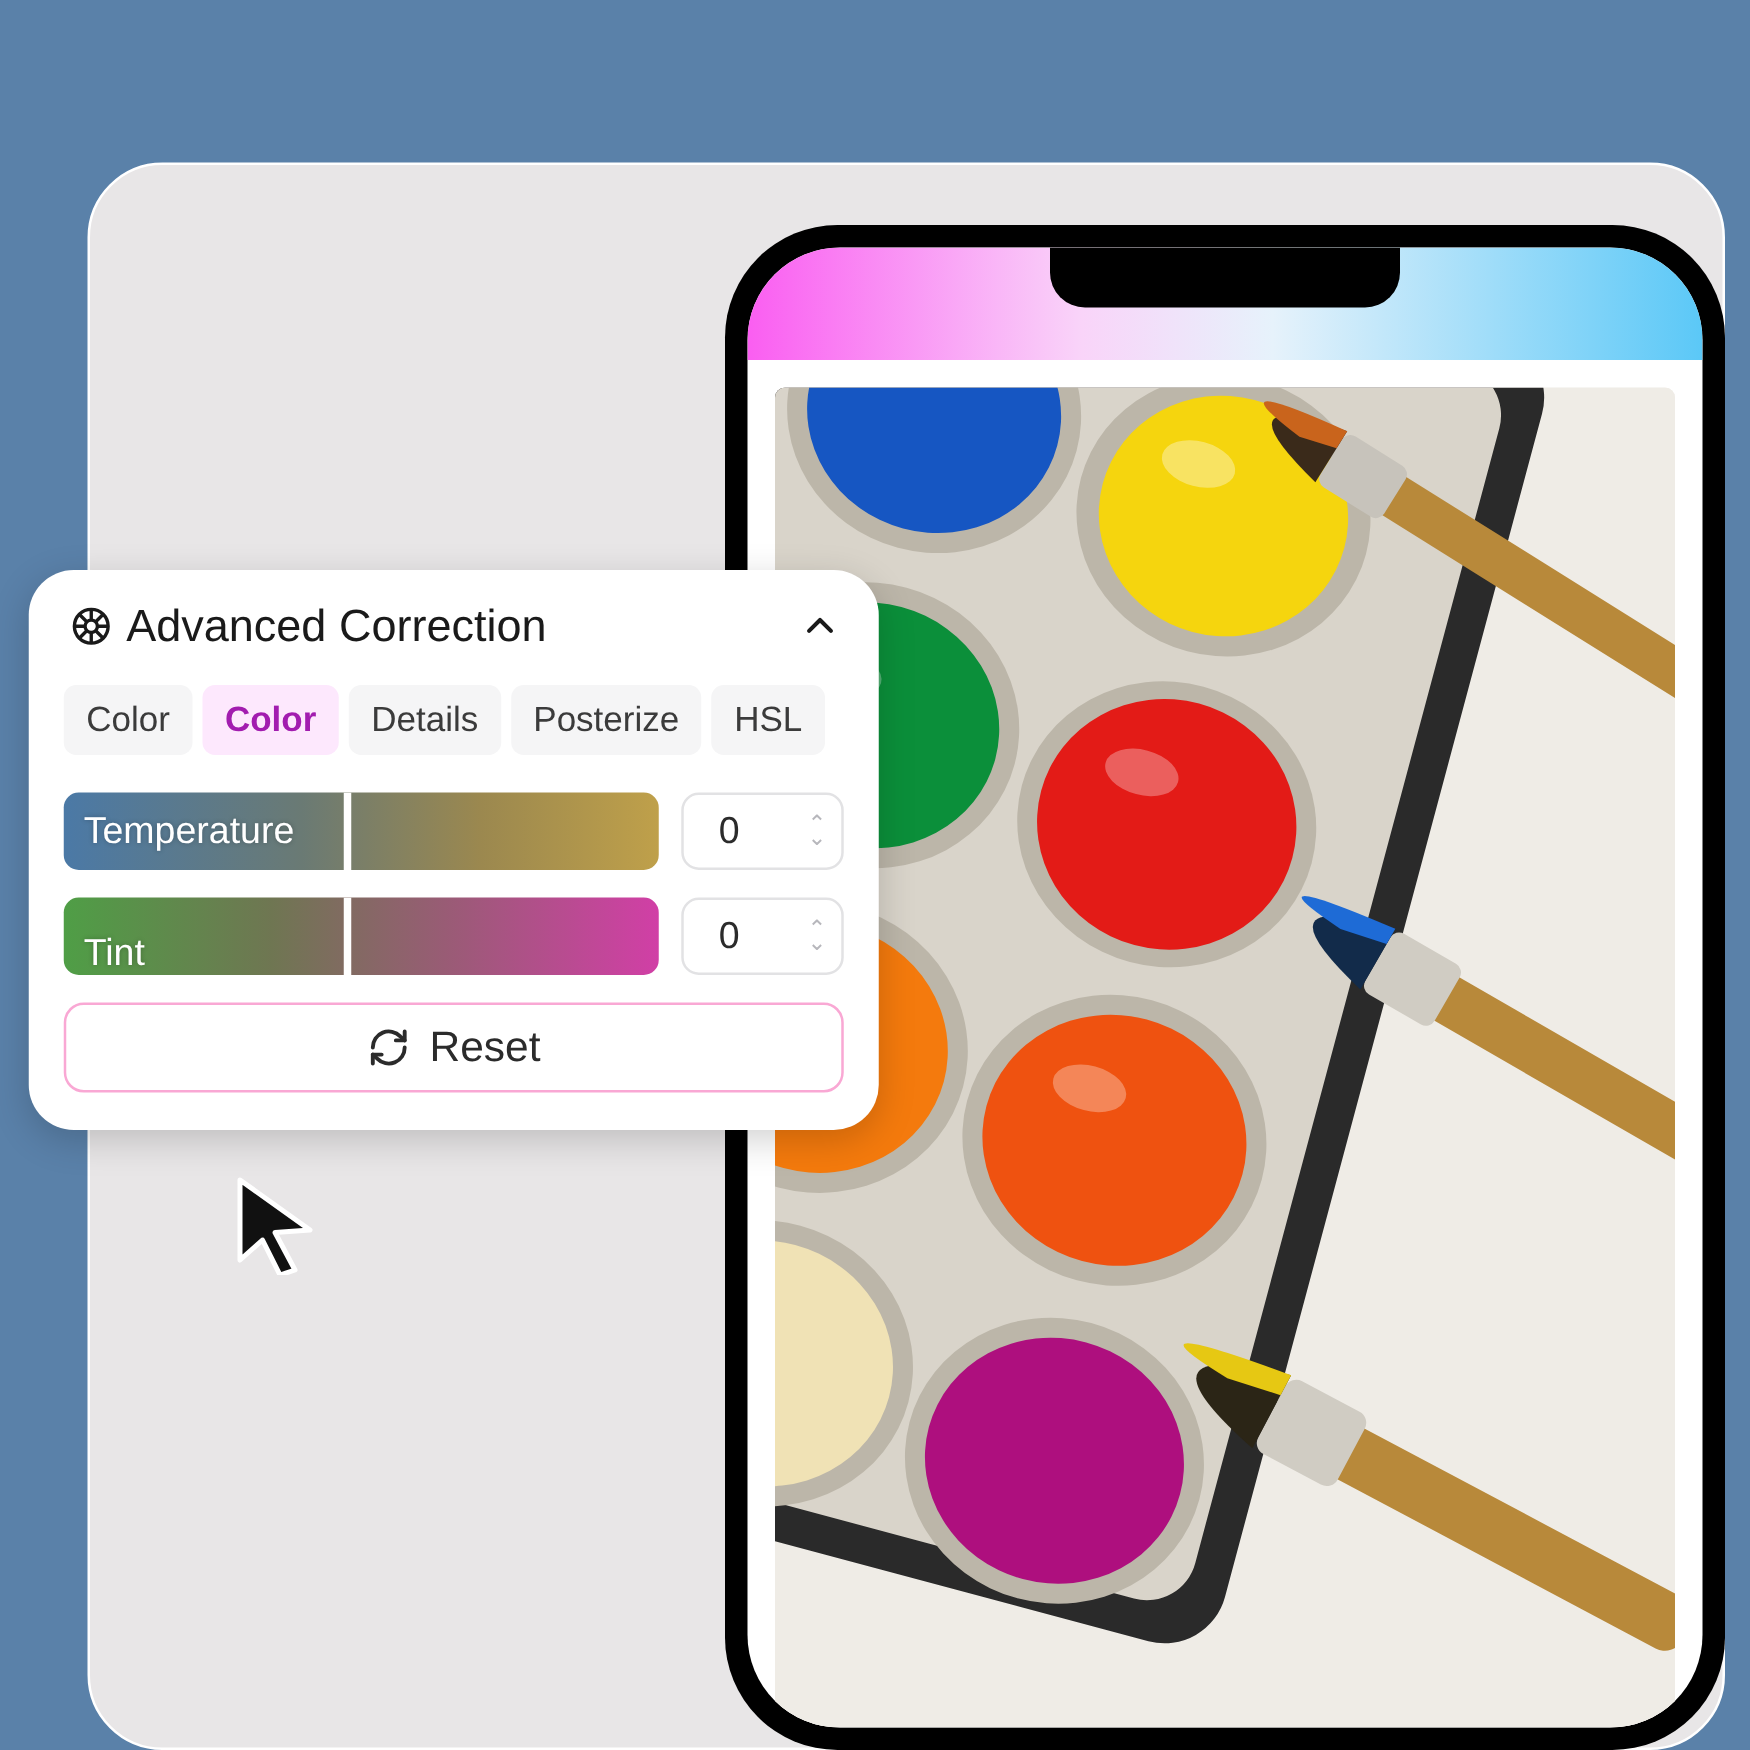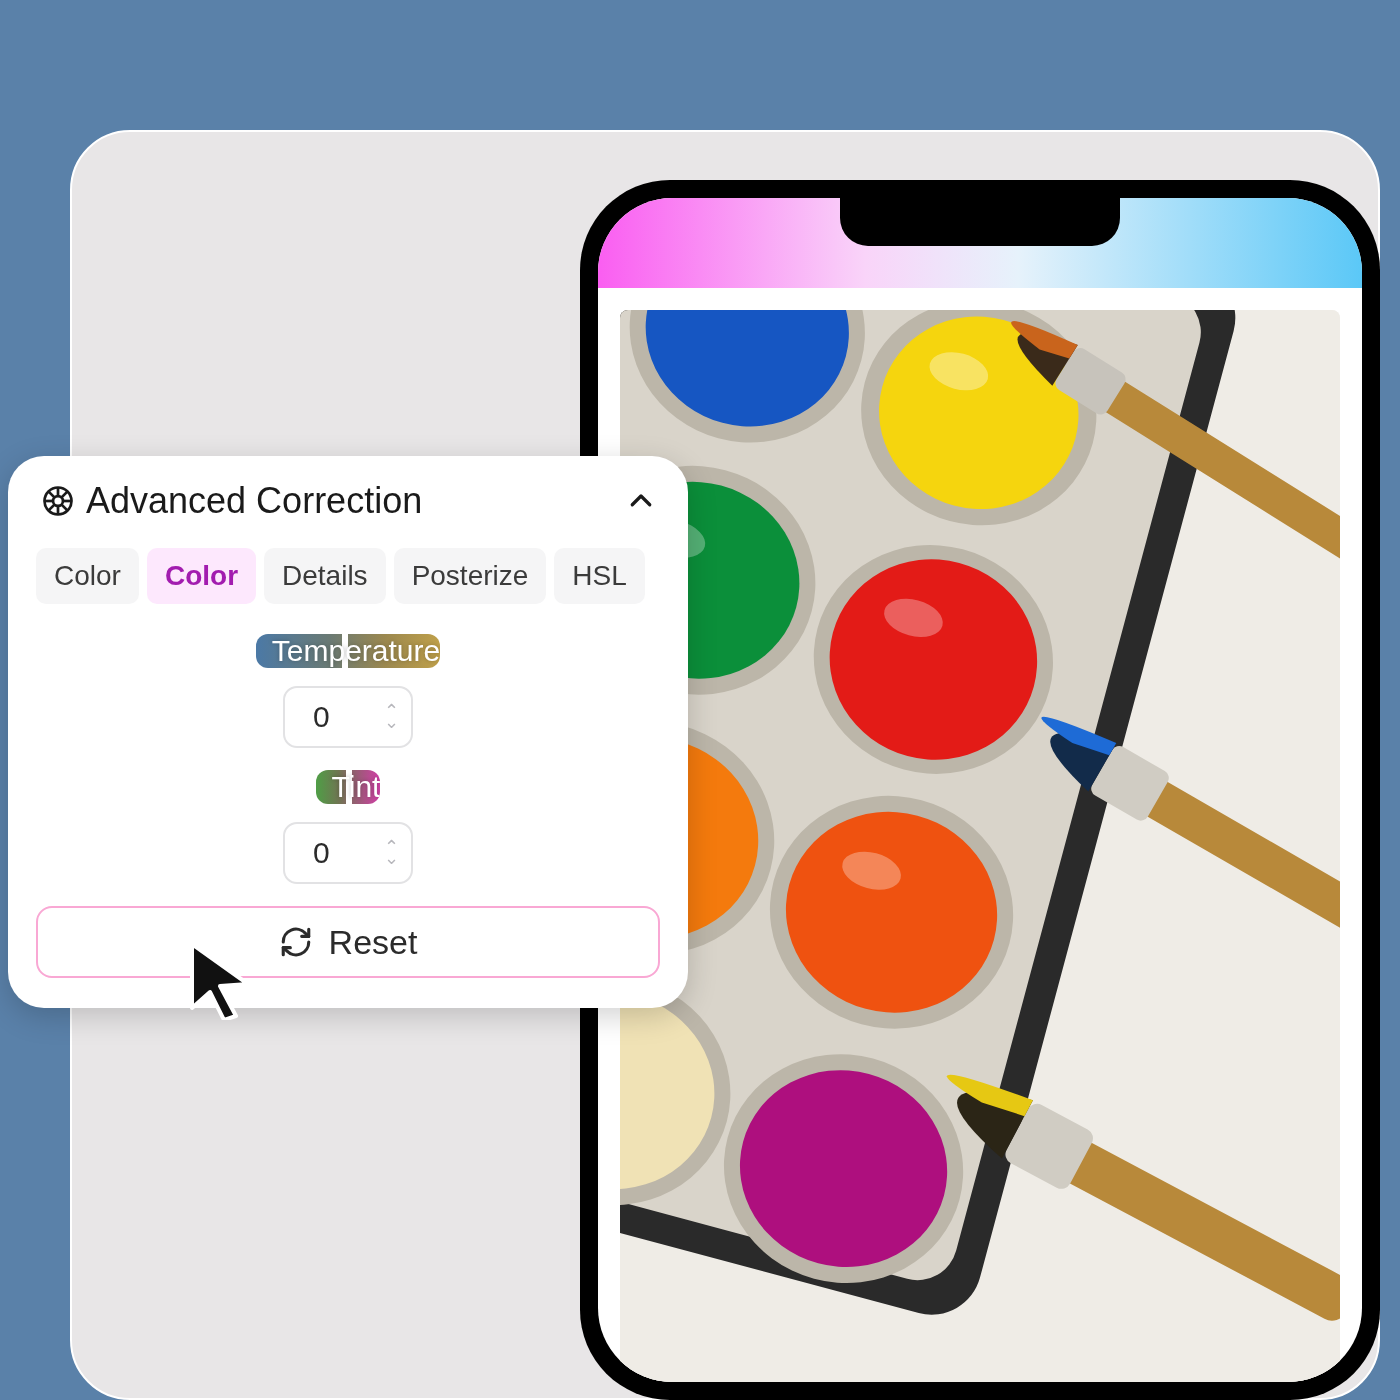--- a/index.html
+++ b/index.html
@@ -71,21 +71,21 @@
     overflow: hidden;
     position: relative;
     background: #f4f1ed;
   }
   
   .photo svg { width: 100%; height: 100%; display: block; }
 
   
   .panel {
     position: absolute;
-    left: 8px;
+    left: 23px;
     top: 456px;
     width: 680px;
     background: #fff;
     border-radius: 36px;
     box-shadow: 0 8px 30px rgba(0,0,0,0.18);
     padding: 24px 28px 30px 28px;
   }
   .panel-header {
     display: flex;
     align-items: center;
@@ -119,39 +119,39 @@
     background: #fde8fd;
     color: #a21caf;
     font-weight: 600;
   }
 
   .slider-row {
     display: flex;
     align-items: center;
     gap: 18px;
     margin-bottom: 22px;
-    flex-direction: column;
   }
   .slider {
     flex: 1;
     height: 62px;
     border-radius: 12px;
     position: relative;
     display: flex;
     align-items: center;
     padding-left: 16px;
     color: #fff;
     font-size: 30px;
     overflow: hidden;
   }
   .slider.temperature {
     background: linear-gradient(90deg, #4b79a6 0%, #6a7a74 40%, #9b884f 70%, #bfa04a 100%);
   }
   .slider.tint {
     background: linear-gradient(90deg, #4f9e46 0%, #6f7652 35%, #9a5b76 65%, #d13fa6 100%);
+    align-items: flex-end;
   }
   .slider-handle {
     position: absolute;
     top: 0;
     bottom: 0;
     width: 6px;
     background: #fff;
     left: 47%;
   }
   .slider-label {

